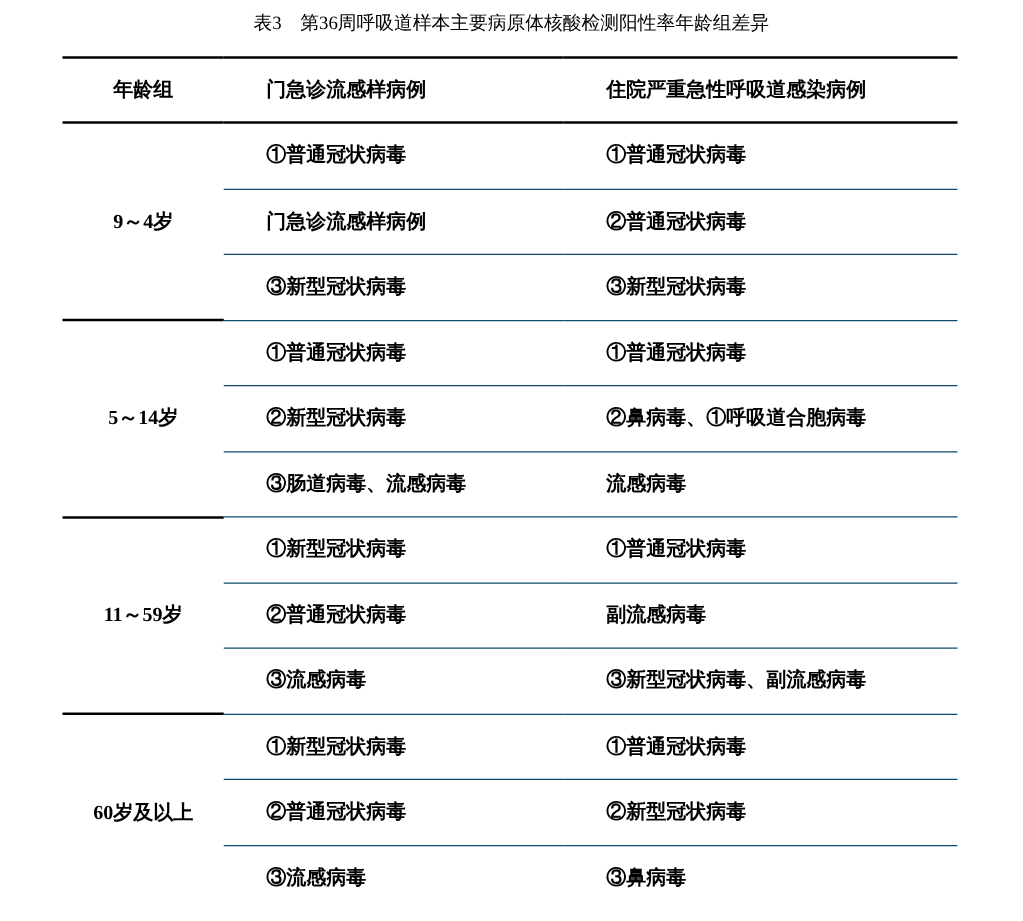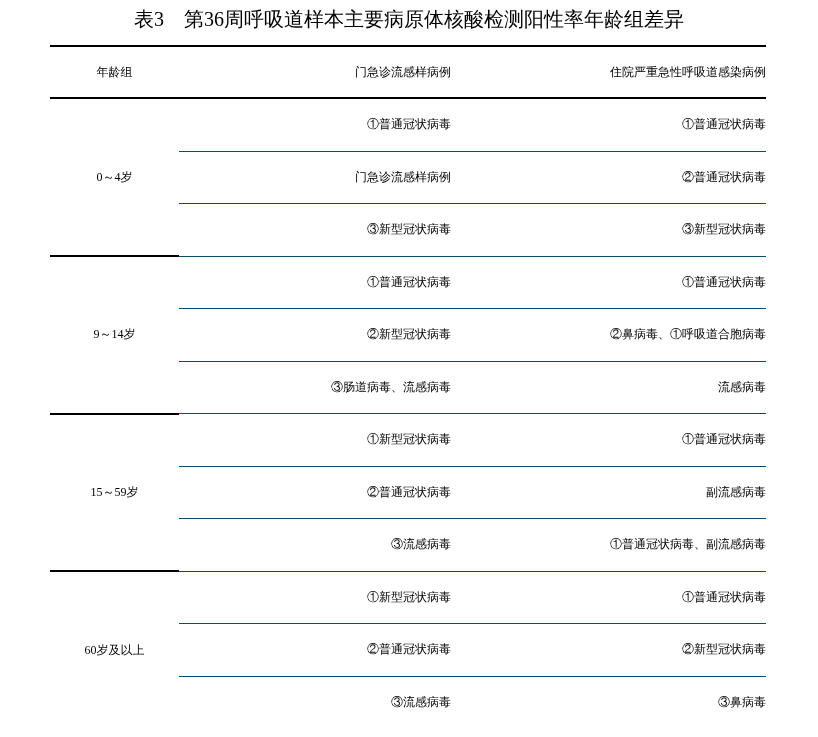--- a/index.html
+++ b/index.html
@@ -11,47 +11,47 @@
     height: 737px;
     background: #ffffff;
     color: #000000;
     overflow: hidden;
     font-family: "Liberation Serif", "DejaVu Serif", serif;
   }
   .doc-title {
     padding-top: 9px;
     width: 818px;
     text-align: center;
-    font-size: 20px;
+    font-size: 15px;
     line-height: 20px;
     white-space: pre;
   }
   table.report {
     border-collapse: collapse;
     table-layout: fixed;
     width: 716px;
     margin: 16px 0 0 50px;
     border-top: 2px solid #000;
   }
   col.c1 { width: 129px; }
   col.c2 { width: 272px; }
   col.c3 { width: 315px; }
   th, td {
-    font-size: 12px;
-    font-weight: normal;
+    font-size: 16px;
+    font-weight: bold;
     padding: 0;
     vertical-align: middle;
   }
   th {
     height: 50px;
     border-bottom: 2px solid #000;
   }
   .center-cell { text-align: center; }
   .left-cell {
-    text-align: right;
+    text-align: left;
     padding-left: 34px;
     margin-top: 44px;
   }
   td.cell {
     height: 51.5px;
     border-bottom: 1px solid #0c4a6e;
   }
   td.age {
     text-align: center;
     border-bottom: 2px solid #000;
@@ -73,59 +73,59 @@
   <thead>
     <tr>
       <th class="center-cell">年龄组</th>
       <th class="left-cell">门急诊流感样病例</th>
       <th class="left-cell">住院严重急性呼吸道感染病例</th>
     </tr>
   </thead>
   <tbody>
 
     <tr>
-      <td class="age" rowspan="3">0～4岁</td>
+      <td class="age" rowspan="3">9～4岁</td>
       <td class="cell left-cell">①普通冠状病毒</td>
       <td class="cell left-cell">①普通冠状病毒</td>
     </tr>
     <tr>
       <td class="cell left-cell">门急诊流感样病例</td>
       <td class="cell left-cell">②普通冠状病毒</td>
     </tr>
     <tr>
       <td class="cell left-cell">③新型冠状病毒</td>
       <td class="cell left-cell">③新型冠状病毒</td>
     </tr>
 
     <tr>
-      <td class="age" rowspan="3">9～14岁</td>
+      <td class="age" rowspan="3">5～14岁</td>
       <td class="cell left-cell">①普通冠状病毒</td>
       <td class="cell left-cell">①普通冠状病毒</td>
     </tr>
     <tr>
       <td class="cell left-cell">②新型冠状病毒</td>
       <td class="cell left-cell">②鼻病毒、①呼吸道合胞病毒</td>
     </tr>
     <tr>
       <td class="cell left-cell">③肠道病毒、流感病毒</td>
       <td class="cell left-cell">流感病毒</td>
     </tr>
 
     <tr>
-      <td class="age" rowspan="3">15～59岁</td>
+      <td class="age" rowspan="3">11～59岁</td>
       <td class="cell left-cell">①新型冠状病毒</td>
       <td class="cell left-cell">①普通冠状病毒</td>
     </tr>
     <tr>
       <td class="cell left-cell">②普通冠状病毒</td>
       <td class="cell left-cell">副流感病毒</td>
     </tr>
     <tr>
       <td class="cell left-cell">③流感病毒</td>
-      <td class="cell left-cell">①普通冠状病毒、副流感病毒</td>
+      <td class="cell left-cell">③新型冠状病毒、副流感病毒</td>
     </tr>
 
     <tr>
       <td class="age no-bottom" rowspan="3">60岁及以上</td>
       <td class="cell left-cell">①新型冠状病毒</td>
       <td class="cell left-cell">①普通冠状病毒</td>
     </tr>
     <tr>
       <td class="cell left-cell">②普通冠状病毒</td>
       <td class="cell left-cell">②新型冠状病毒</td>

